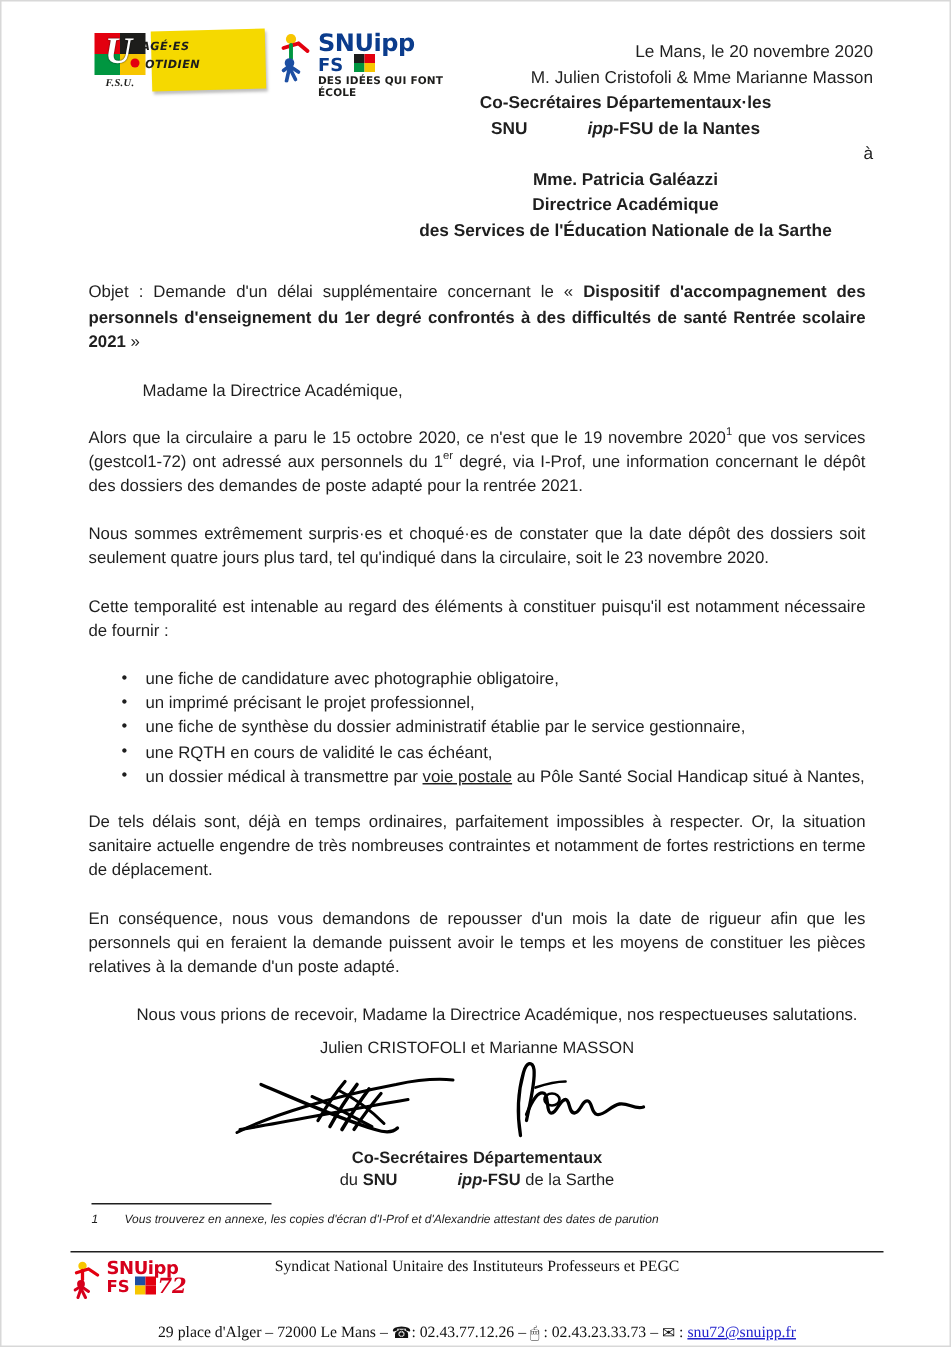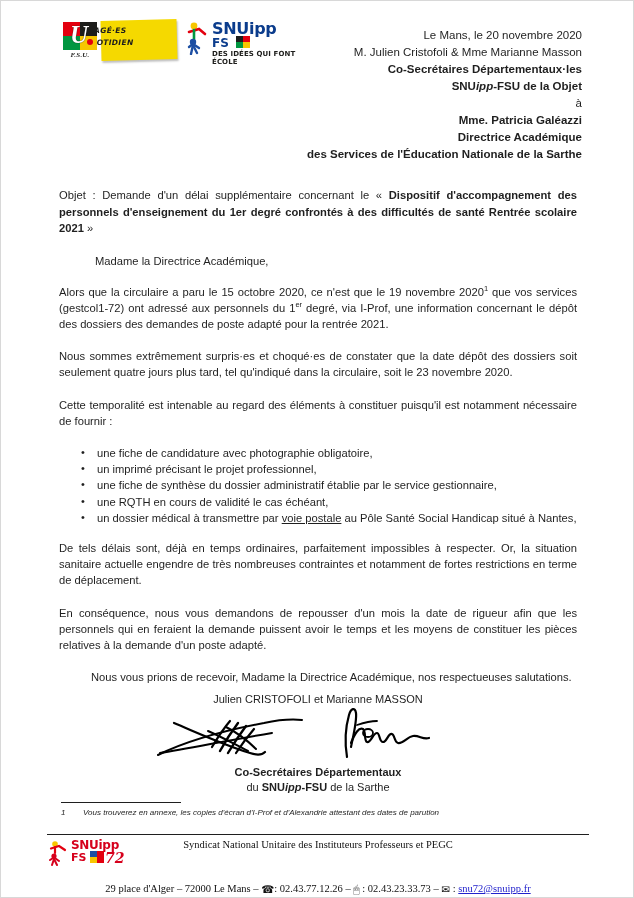--- a/index.html
+++ b/index.html
@@ -157,22 +157,22 @@
     position: absolute;
     right: 53px; top: 26px;
     width: 330px;
     text-align: right;
     font-size: 11.5px;
     color: #1f1f1f;
     line-height: 17px;
   }
   .addr-date { margin-bottom: 0; }
   .addr-line { white-space: nowrap; }
-  .addr-line.b { font-weight: bold; }
-  .ital { font-style: italic; }
+  .addr-line.b { font-weight: bold; text-align: center; }
+  .ital { font-style: italic; padding-left: 40px; }
 
   
   .body-area {
     position: absolute;
     left: 58px; top: 186px;
     width: 518px;
   }
   .objet {
     font-size: 11.2px;
     line-height: 16.5px;
@@ -392,21 +392,21 @@
         <div class="sq c"></div>
         <div class="sq d"></div>
       </div>
       <div class="snu-slogan">DES IDÉES QUI FONT ÉCOLE</div>
     </div>
 
     <div class="addr-block">
       <div class="addr-date">Le Mans, le 20 novembre 2020</div>
       <div class="addr-line">M. Julien Cristofoli &amp; Mme Marianne Masson</div>
       <div class="addr-line b">Co-Secrétaires Départementaux·les</div>
-      <div class="addr-line b"><span>SNU</span><span class="ital">ipp</span><span>-FSU de la Objet</span></div>
+      <div class="addr-line b"><span>SNU</span><span class="ital">ipp</span><span>-FSU de la Nantes</span></div>
       <div class="addr-line">à</div>
       <div class="addr-line b">Mme. Patricia Galéazzi</div>
       <div class="addr-line b">Directrice Académique</div>
       <div class="addr-line b">des Services de l'Éducation Nationale de la Sarthe</div>
     </div>
   </div>
 
   <div class="body-area">
 
     <div class="objet"><span>Objet : Demande d'un délai supplémentaire concernant le « </span><b>Dispositif d'accompagnement des personnels d'enseignement du 1er degré confrontés à des difficultés de santé Rentrée scolaire 2021</b><span> »</span></div>

